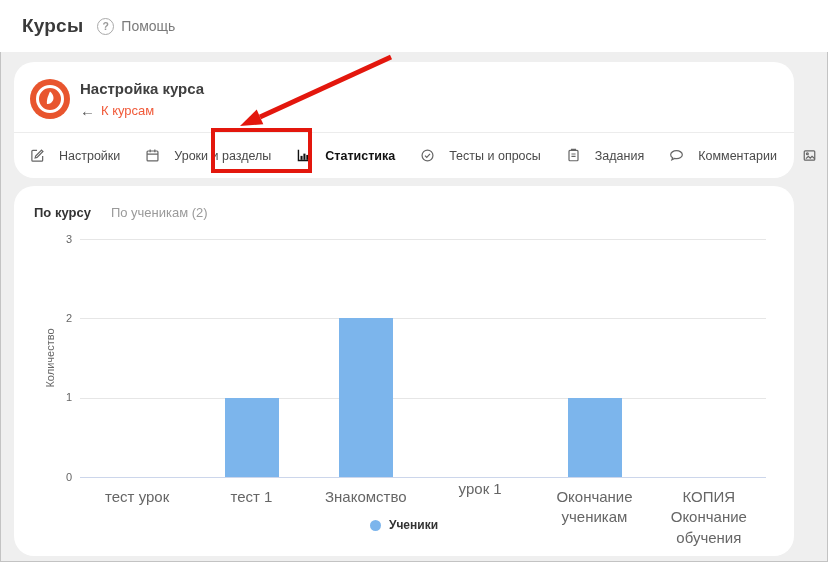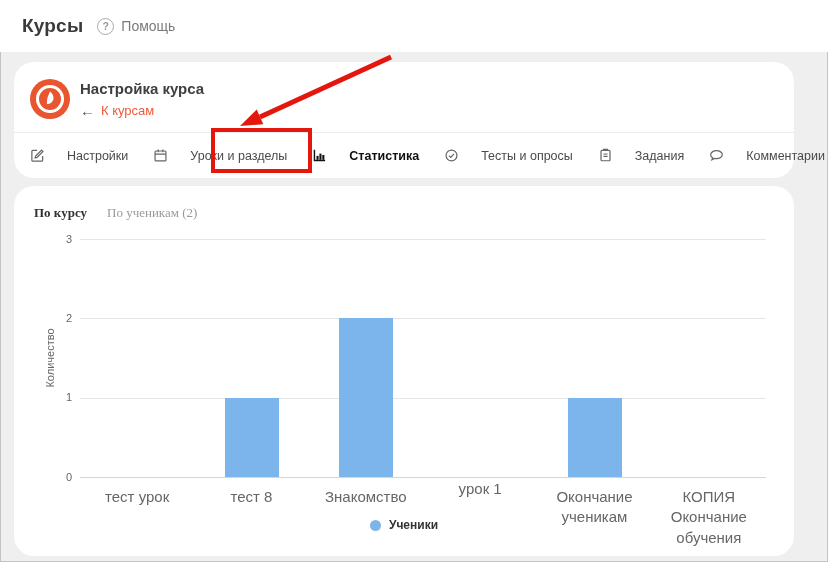--- a/index.html
+++ b/index.html
@@ -27,28 +27,28 @@
   .avatar { width:40px; height:40px; flex:0 0 40px; }
   .course-meta { margin-left:10px; flex:1; }
   .course-title { font-size:15px; font-weight:bold; color:#3f3f3f; }
   .back-link { display:flex; align-items:center; margin-top:6px; font-size:13px; cursor:pointer; }
   .back-arrow { color:#555; font-size:15px; margin-right:6px; line-height:1; }
   .back-text { color:#f05a3a; }
   .preview-btn { display:flex; align-items:center; gap:9px; border:1px solid #cccccc; border-radius:16px;
     padding:7px 16px; color:#a3a3a3; font-size:13px; background:#fff; cursor:pointer; }
   .preview-btn svg { color:#b5b5b5; }
   .tabsbar { border-top:1px solid #ececec; display:flex; align-items:center; gap:25px; padding:0 16px; height:46px; }
-  .tab { display:flex; align-items:center; gap:22px; font-size:12.5px; color:#4a4a4a; cursor:pointer; white-space:nowrap; }
+  .tab { display:flex; align-items:center; gap:14px; font-size:12.5px; color:#4a4a4a; cursor:pointer; white-space:nowrap; }
   .tab svg { color:#666; }
   .tab.active { color:#111; font-weight:bold; }
   .tab.active svg { color:#111; }
   
   .card2 { height:370px; position:relative; }
   .stats-tabs { display:flex; gap:20px; padding:19px 0 0 20px; height:39px; }
-  .stats-tab { font-size:13px; color:#9a9a9a; cursor:pointer;font-family:Liberation Serif, serif; }
+  .stats-tab { font-size:13px; color:#9a9a9a; cursor:pointer; }
   .stats-tab.active { color:#333; font-weight:bold; }
   
   #chart { position:relative; height:330px; width:780px; font-family:"Liberation Sans", sans-serif; }
   .gridline { position:absolute; height:1px; background:#e6e6e6; }
   .gridline.axisline { background:#ccd6eb; }
   .ytick { position:absolute; width:44px; left:14px; text-align:right; font-size:11px; color:#666; }
   .ylab { position:absolute; left:36px; font-size:11px; color:#666;
     transform:translate(-50%,-50%) rotate(-90deg); white-space:nowrap; }
   .xlabel { position:absolute; text-align:center; font-size:15px; color:#666; line-height:1.35; }
   .bar { position:absolute; }
@@ -159,21 +159,21 @@
 
     <div class="gridline axisline" style="left: 66px; width: 686px; top: 252px;"></div>
         <div class="ytick" style="top: 245.5px;">0</div>
         <div class="gridline" style="left: 66px; width: 686px; top: 172.667px;"></div>
         <div class="ytick" style="top: 166.167px;">1</div>
         <div class="gridline" style="left: 66px; width: 686px; top: 93.3333px;"></div>
         <div class="ytick" style="top: 86.8333px;">2</div>
         <div class="gridline" style="left: 66px; width: 686px; top: 14px;"></div>
         <div class="ytick" style="top: 7.5px;">3</div>
         <div class="xlabel" style="left: 70px; width: 106.333px; top: 262px;">тест урок</div>
-        <div class="xlabel" style="left: 184.333px; width: 106.333px; top: 262px;">тест 8</div>
+        <div class="xlabel" style="left: 184.333px; width: 106.333px; top: 262px;">тест 1</div>
         <div class="bar" style="left: 210.5px; width: 54px; top: 172.667px; height: 79.3333px; background: rgb(124, 181, 236);"></div>
         <div class="xlabel" style="left: 298.667px; width: 106.333px; top: 262px;">Знакомство</div>
         <div class="bar" style="left: 324.833px; width: 54px; top: 93.3333px; height: 158.667px; background: rgb(124, 181, 236);"></div>
         <div class="xlabel" style="left: 413px; width: 106.333px; top: 254px;">урок 1</div>
         <div class="xlabel" style="left: 527.333px; width: 106.333px; top: 262px;">Окончание ученикам</div>
         <div class="bar" style="left: 553.5px; width: 54px; top: 172.667px; height: 79.3333px; background: rgb(124, 181, 236);"></div>
         <div class="xlabel" style="left: 641.667px; width: 106.333px; top: 262px;">КОПИЯ Окончание обучения</div>
         <div class="ylab" style="top: 133px;">Количество</div>
       </div>
   </div>

